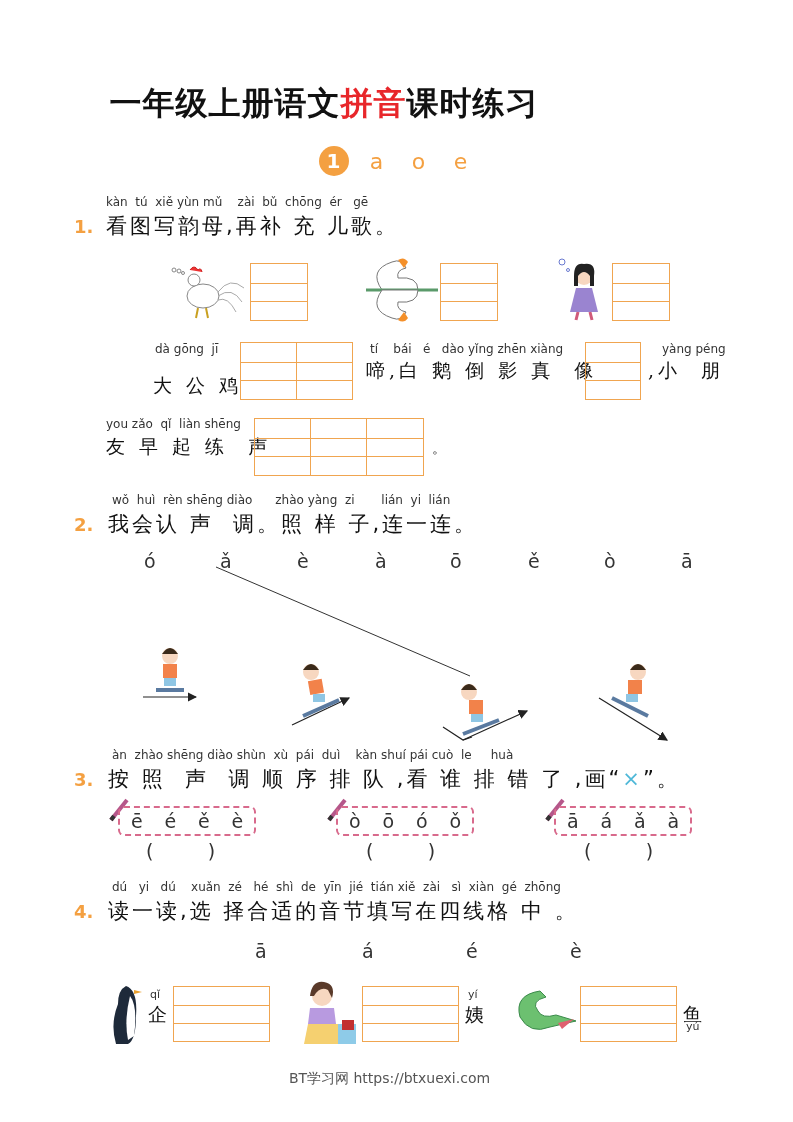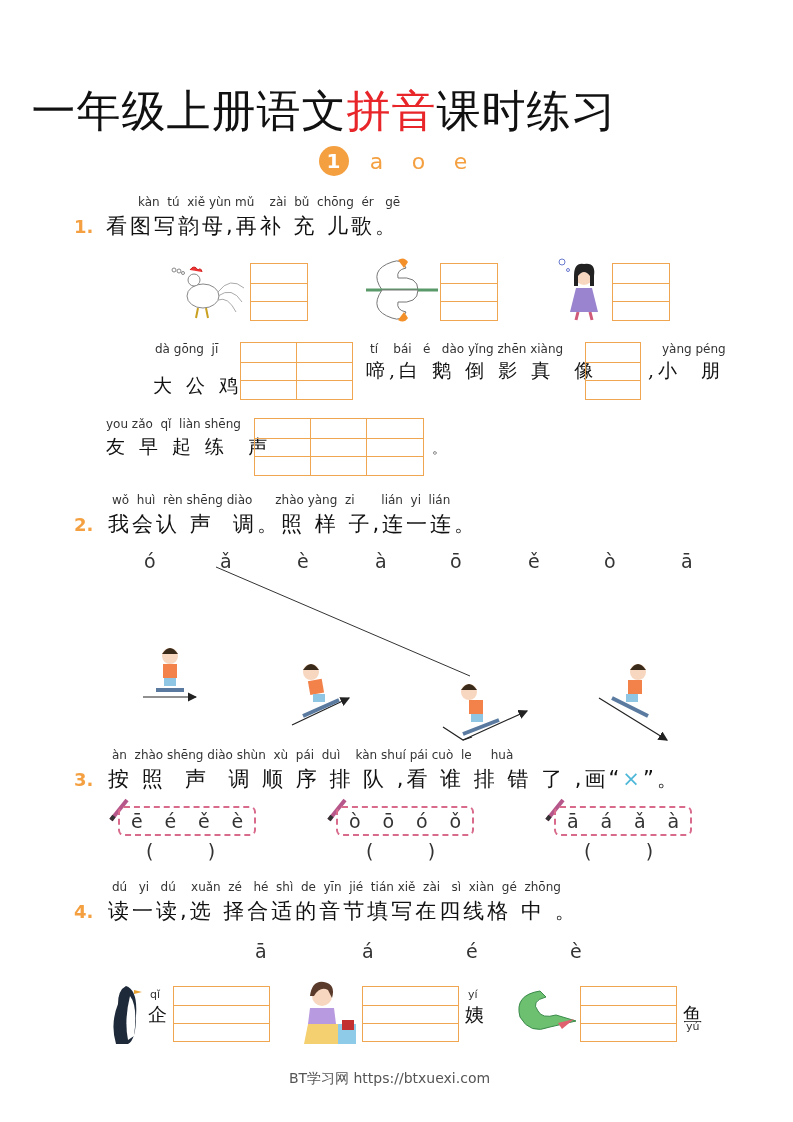--- a/index.html
+++ b/index.html
@@ -1,18 +1,18 @@
 <!DOCTYPE html>
 <html><head>
 <meta charset="utf-8">
 <style>
   html,body{margin:0;padding:0;background:#fff;}
   body{width:793px;height:1122px;position:relative;overflow:hidden;font-family:"DejaVu Sans",sans-serif;color:#222;}
   .abs{position:absolute;}
-  .title{left:0;width:648px;top:82px;text-align:center;font-size:44px;font-weight:normal;letter-spacing:1px;color:#111;}
+  .title{left:0;width:648px;top:82px;text-align:center;font-size:32px;font-weight:bold;letter-spacing:1px;color:#111;}
   .title .red{color:#e8262a;}
   .lesson{top:146px;left:0;width:793px;display:flex;justify-content:center;align-items:center;gap:14px;}
   .lesson-num{width:30px;height:30px;border-radius:50%;background:#f4a041;color:#fff;font-weight:bold;font-size:20px;display:flex;align-items:center;justify-content:center;}
   .lesson-letter{color:#f4a041;font-size:22px;font-family:"DejaVu Sans",sans-serif;width:28px;text-align:center;}
   .qnum{color:#f4a041;font-weight:bold;font-size:18px;}
   .py{font-size:12px;color:#333;white-space:pre;font-family:"DejaVu Sans",sans-serif;}
   .qtext{font-size:21px;color:#111;letter-spacing:3px;white-space:pre;}
   .song{font-size:19px;color:#111;letter-spacing:4px;white-space:pre;font-family:"DejaVu Serif",serif;}
   .grid{position:absolute;border:1.5px solid #f0a550;box-sizing:border-box;display:grid;}
   .grid .cell{border-right:1px solid #f0a550;position:relative;}
@@ -32,21 +32,21 @@
 
 <div class="abs title"><span>一年级上册语文</span><span class="red">拼音</span><span>课时练习</span></div>
 
 <div class="abs lesson">
   <div class="lesson-num">1</div>
   <div class="lesson-letter">a</div>
   <div class="lesson-letter">o</div>
   <div class="lesson-letter">e</div>
 </div>
 
-<div class="abs py" style="left:106px;top:195px;margin-left:32px;">kàn  tú  xiě yùn mǔ    zài  bǔ  chōng  ér   gē</div>
+<div class="abs py" style="left:106px;top:195px;">kàn  tú  xiě yùn mǔ    zài  bǔ  chōng  ér   gē</div>
 <div class="abs qnum" style="left:74px;top:216px;">1.</div>
 <div class="abs qtext" style="left:106px;top:212px;">看图写韵母,再补 充 儿歌。</div>
 
 <svg class="pic" style="left:168px;top:262px;" width="80" height="60">
   <circle cx="6" cy="8" r="2" fill="none" stroke="#888"></circle>
     <circle cx="11" cy="9" r="2" fill="none" stroke="#888"></circle>
     <circle cx="15" cy="11" r="1.5" fill="none" stroke="#888"></circle>
   <path d="M22 8 q4 -6 8 0 q3 -3 4 2" fill="#e33" stroke="#c22"></path>
   <ellipse cx="35" cy="34" rx="16" ry="12" fill="#fff" stroke="#888"></ellipse>
   <circle cx="26" cy="18" r="6" fill="#fff" stroke="#888"></circle>

